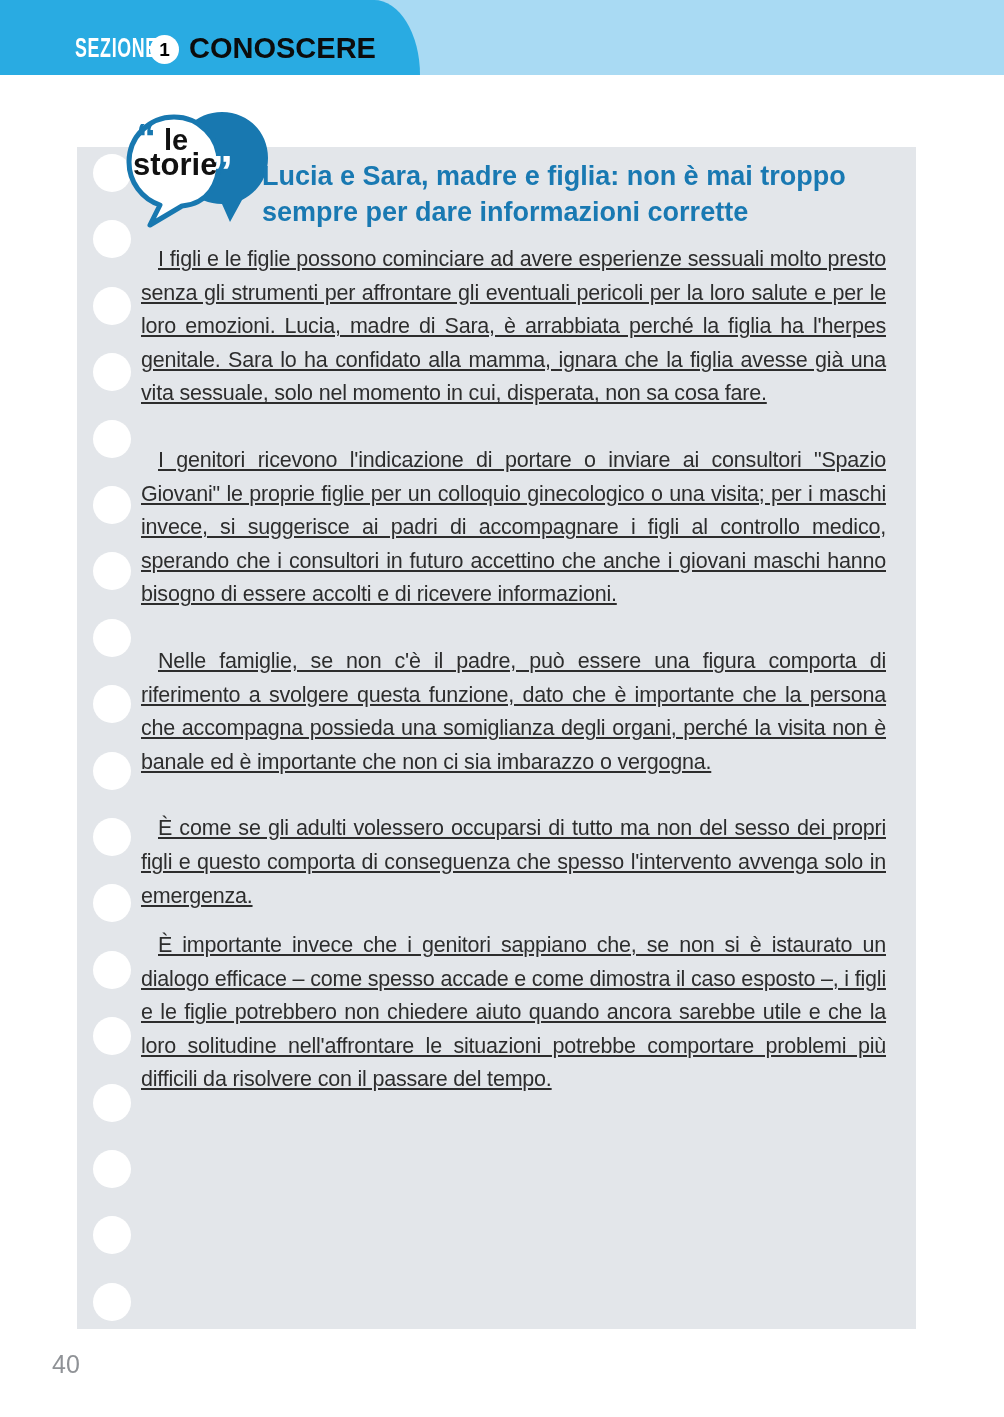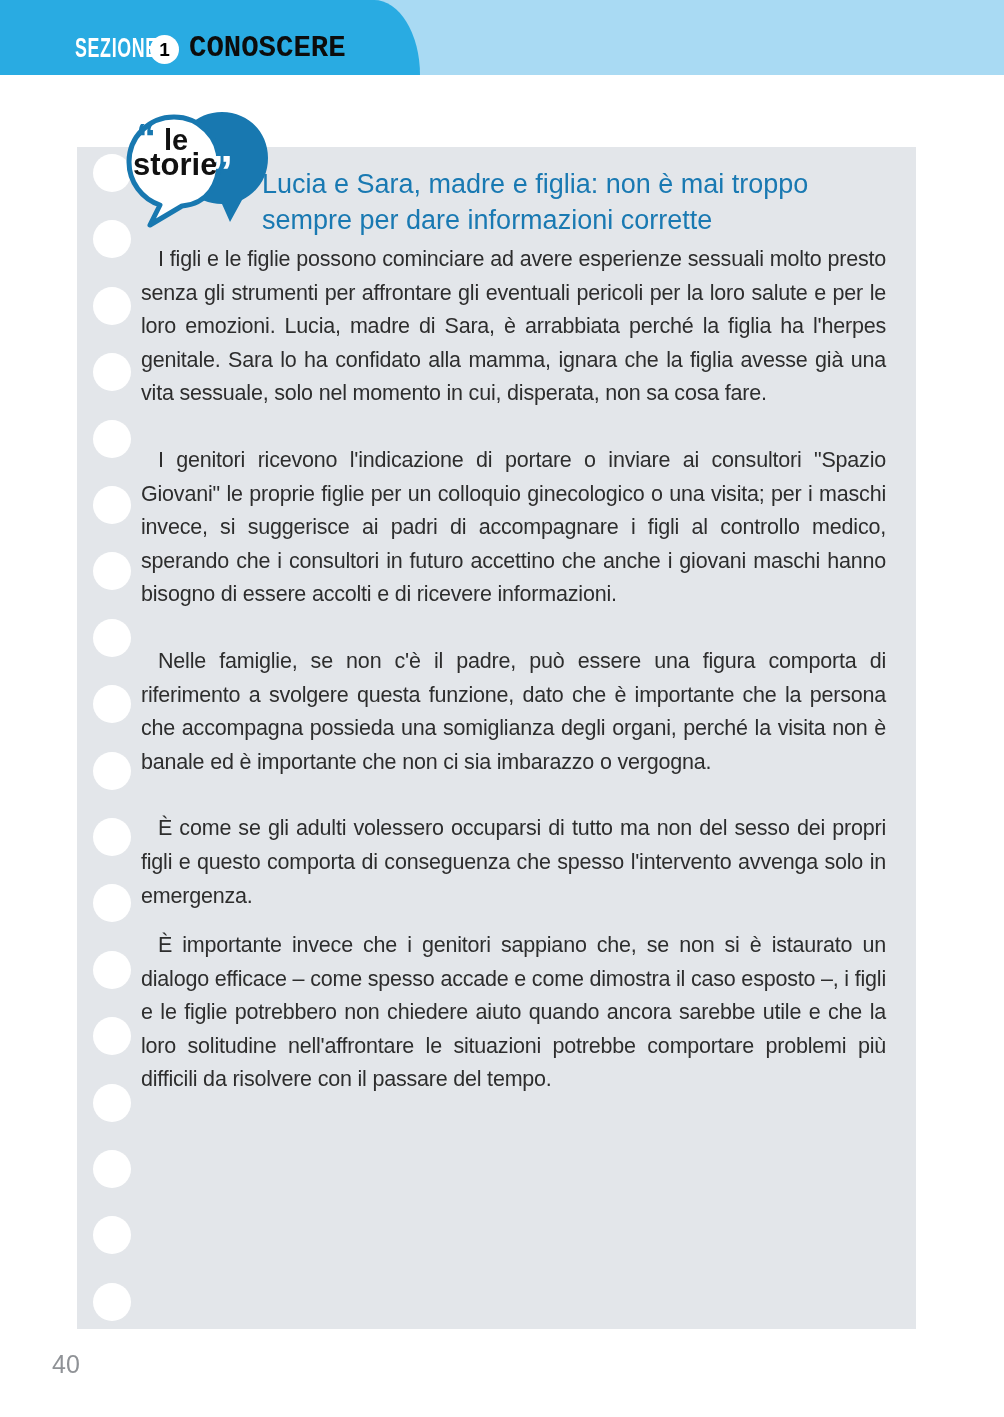--- a/index.html
+++ b/index.html
@@ -23,47 +23,48 @@
     transform-origin:left top; white-space:nowrap;
   }
   .num-circle {
     position:absolute; left:150px; top:35px; width:29px; height:29px;
     border-radius:50%; background:#ffffff; color:#000000;
     display:flex; align-items:center; justify-content:center;
     font-size:19px; font-weight:bold;
   }
   .conoscere {
     position:absolute; left:189px; top:32px; font-size:29px; font-weight:bold;
-    color:#0c0c0c; letter-spacing:0; white-space:nowrap;font-family:Liberation Mono, monospace;
+    color:#0c0c0c; letter-spacing:0; white-space:nowrap;
   }
 
   
   .panel {
     position:absolute; left:77px; top:147px; width:839px; height:1182px;
     background:#e3e6ea;
   }
   .hole {
     position:absolute; left:93px; width:38px; height:38px;
     border-radius:50%; background:#ffffff;
   }
 
   
   .logo { position:absolute; left:112px; top:92px; }
 
   
   .story-title {
     position:absolute; left:262px; top:158px; width:640px;
-    font-size:27px; line-height:36px; font-weight:normal; color:#1979b2;margin-top:8px;
+    font-size:27px; line-height:36px; font-weight:bold; color:#1979b2;
   }
   .story-title span { display:block; }
   .body-text { position:absolute; left:141px; top:243px; width:745px; }
   .body-text p {
     margin:0 0 33px 0; font-size:21.5px; line-height:33.6px;
     color:#2d2d2d; text-align:justify; text-indent:17px;
     letter-spacing:-0.2px;
+    text-decoration:underline;
   }
   .body-text p.tight { margin-bottom:16px; }
 
   
   .page-number {
     position:absolute; left:52px; top:1350px;
     font-size:25px; color:#8f9296;
   }
 </style>
 </head>

